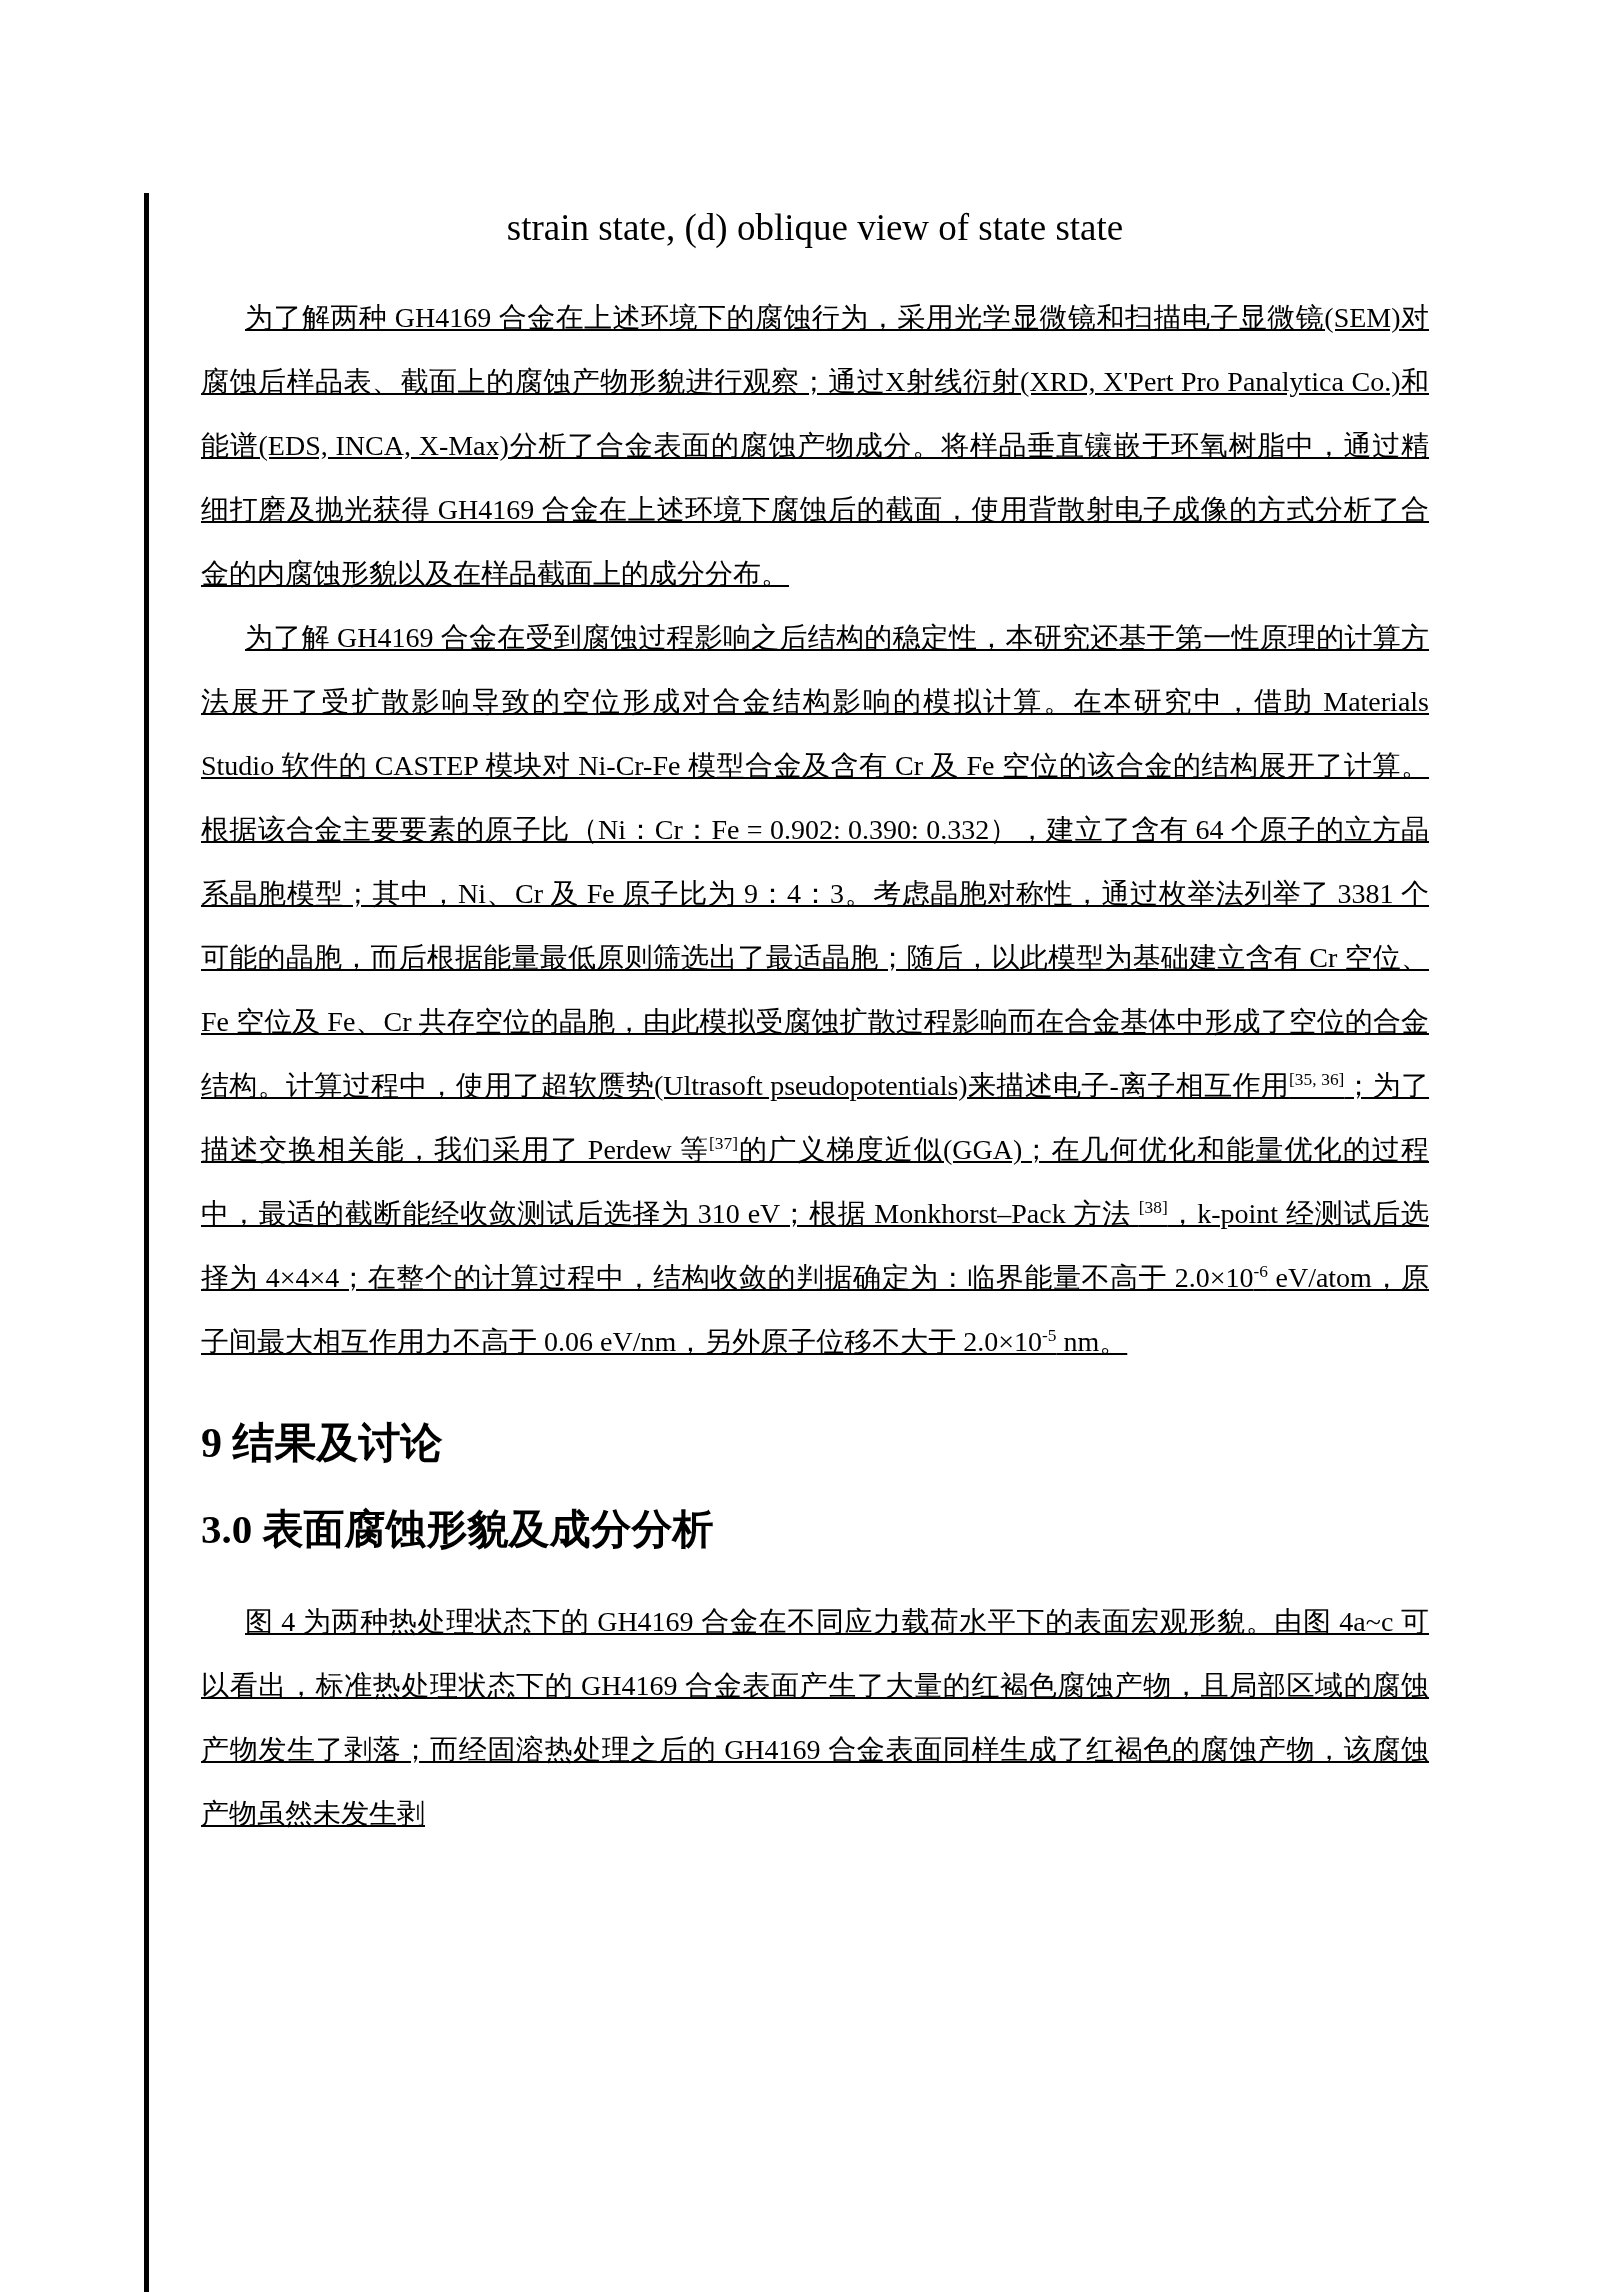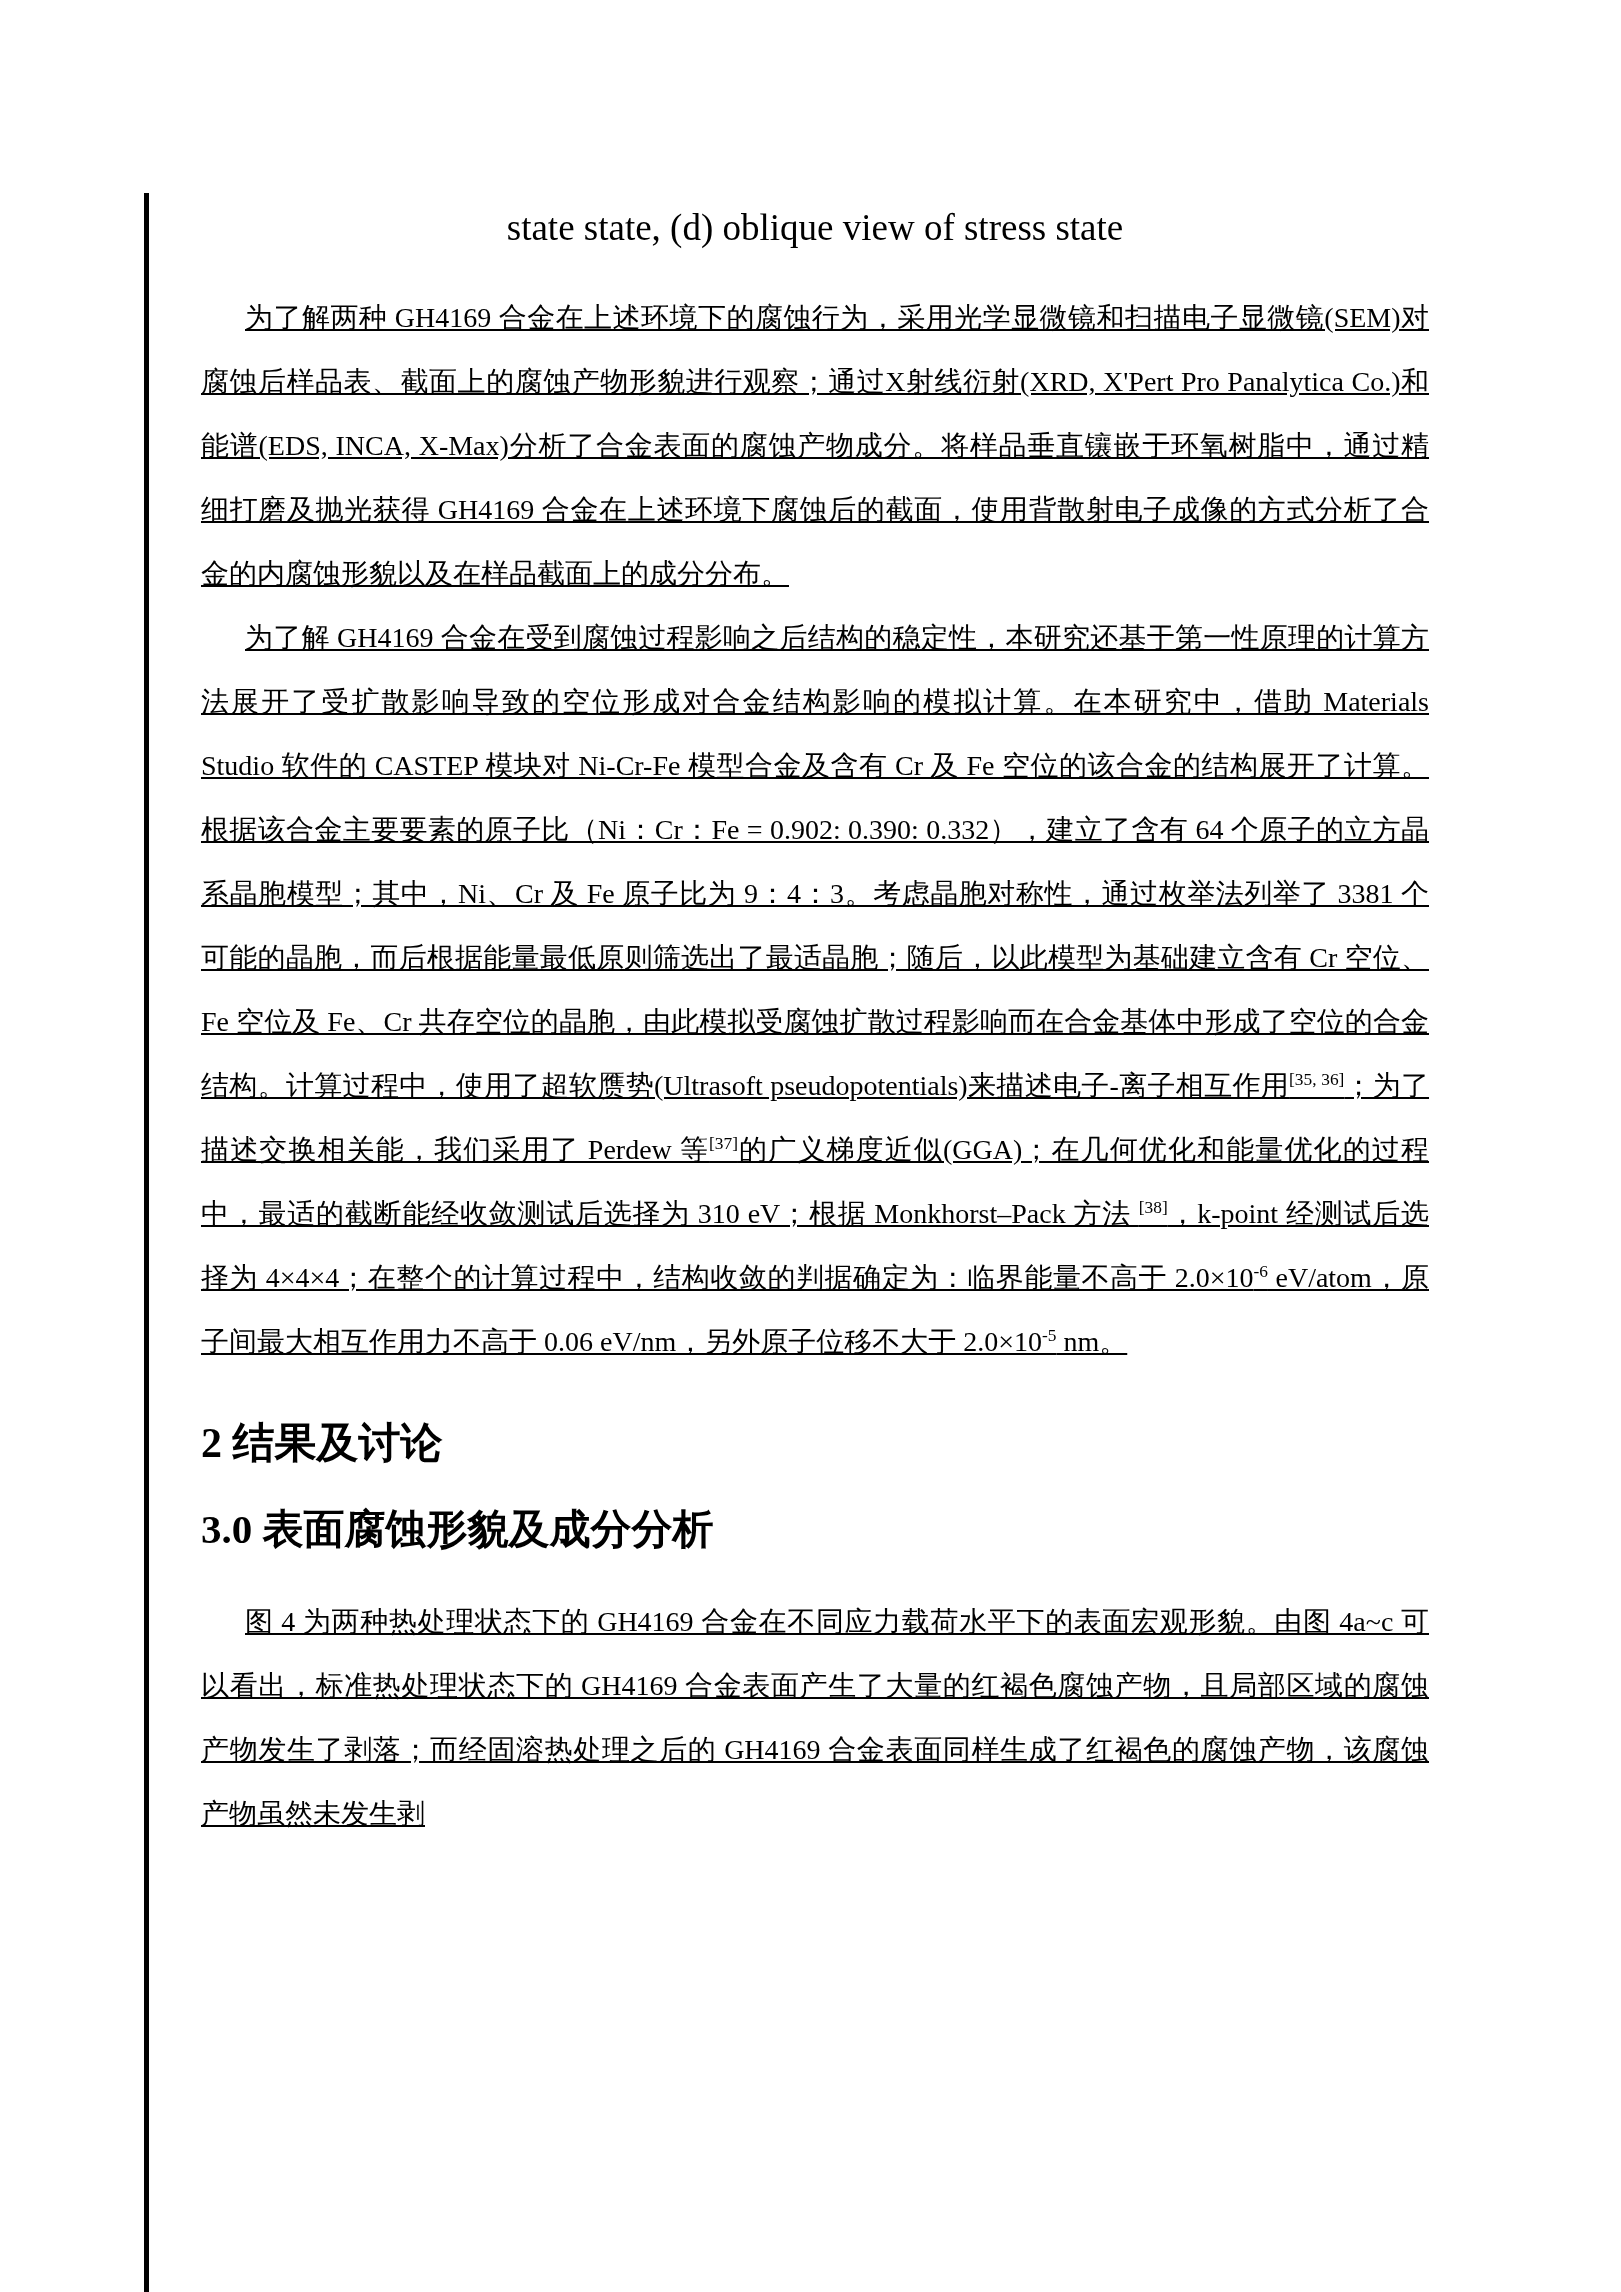--- a/index.html
+++ b/index.html
@@ -70,26 +70,26 @@
   .p-after-heading {
     margin-top: 31px;
   }
 </style>
 </head>
 <body>
 
 <div class="page">
   <div class="left-rule"></div>
   <div class="content">
-    <div class="caption">state state, (d) oblique view of stress state</div>
+    <div class="caption">strain state, (d) oblique view of state state</div>
 
     <p class="body-text indent p-first"><span>为了解两种 GH4169 合金在上述环境下的腐蚀行为，采用光学显微镜和扫描电子显微镜(SEM)对腐蚀后样品表、截面上的腐蚀产物形貌进行观察；通过X射线衍射(XRD, X'Pert Pro Panalytica Co.)和能谱(EDS, INCA, X-Max)分析了合金表面的腐蚀产物成分。将样品垂直镶嵌于环氧树脂中，通过精细打磨及抛光获得 GH4169 合金在上述环境下腐蚀后的截面，使用背散射电子成像的方式分析了合金的内腐蚀形貌以及在样品截面上的成分分布。</span></p>
 
     <p class="body-text indent"><span>为了解 GH4169 合金在受到腐蚀过程影响之后结构的稳定性，本研究还基于第一性原理的计算方法展开了受扩散影响导致的空位形成对合金结构影响的模拟计算。在本研究中，借助 Materials Studio 软件的 CASTEP 模块对 Ni-Cr-Fe 模型合金及含有 Cr 及 Fe 空位的该合金的结构展开了计算。根据该合金主要要素的原子比（Ni：Cr：Fe = 0.902: 0.390: 0.332），建立了含有 64 个原子的立方晶系晶胞模型；其中，Ni、Cr 及 Fe 原子比为 9：4：3。考虑晶胞对称性，通过枚举法列举了 3381 个可能的晶胞，而后根据能量最低原则筛选出了最适晶胞；随后，以此模型为基础建立含有 Cr 空位、Fe 空位及 Fe、Cr 共存空位的晶胞，由此模拟受腐蚀扩散过程影响而在合金基体中形成了空位的合金结构。计算过程中，使用了超软赝势(Ultrasoft pseudopotentials)来描述电子-离子相互作用</span><sup>[35, 36]</sup><span>；为了描述交换相关能，我们采用了 Perdew 等</span><sup>[37]</sup><span>的广义梯度近似(GGA)；在几何优化和能量优化的过程中，最适的截断能经收敛测试后选择为 310 eV；根据 Monkhorst–Pack 方法 </span><sup>[38]</sup><span>，k-point 经测试后选择为 4×4×4；在整个的计算过程中，结构收敛的判据确定为：临界能量不高于 2.0×10</span><sup>-6</sup><span> eV/atom，原子间最大相互作用力不高于 0.06 eV/nm，另外原子位移不大于 2.0×10</span><sup>-5</sup><span> nm。</span></p>
 
-    <h2 class="h-section">2 结果及讨论</h2>
+    <h2 class="h-section">9 结果及讨论</h2>
 
     <h3 class="h-subsection">3.0 表面腐蚀形貌及成分分析</h3>
 
     <p class="body-text indent p-after-heading"><span>图 4 为两种热处理状态下的 GH4169 合金在不同应力载荷水平下的表面宏观形貌。由图 4a~c 可以看出，标准热处理状态下的 GH4169 合金表面产生了大量的红褐色腐蚀产物，且局部区域的腐蚀产物发生了剥落；而经固溶热处理之后的 GH4169 合金表面同样生成了红褐色的腐蚀产物，该腐蚀产物虽然未发生剥</span></p>
   </div>
 </div>
 
 
 </body></html>

